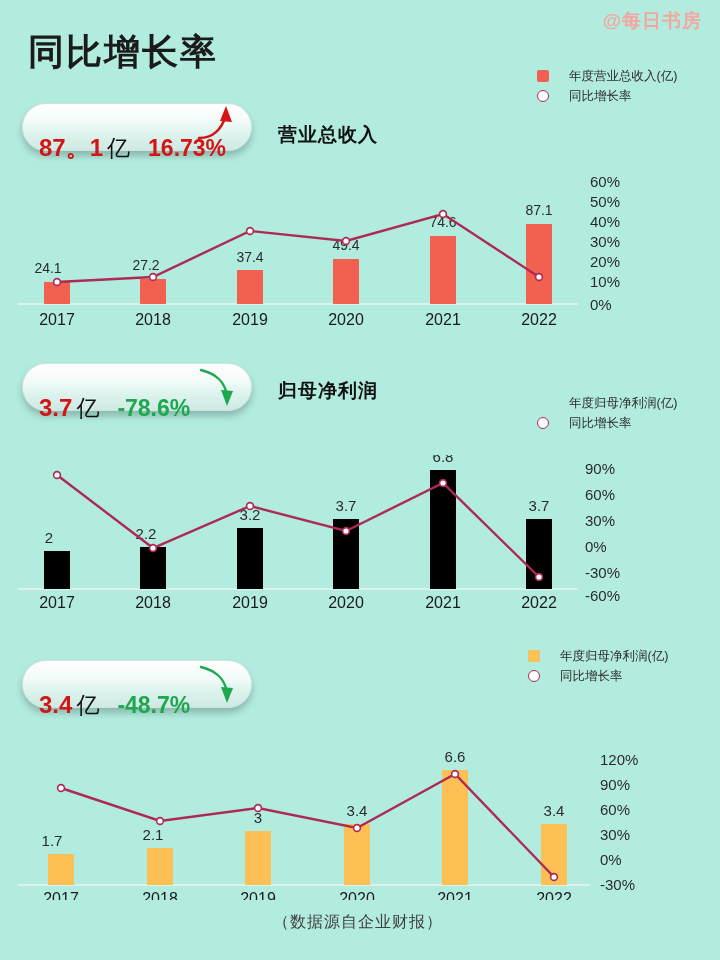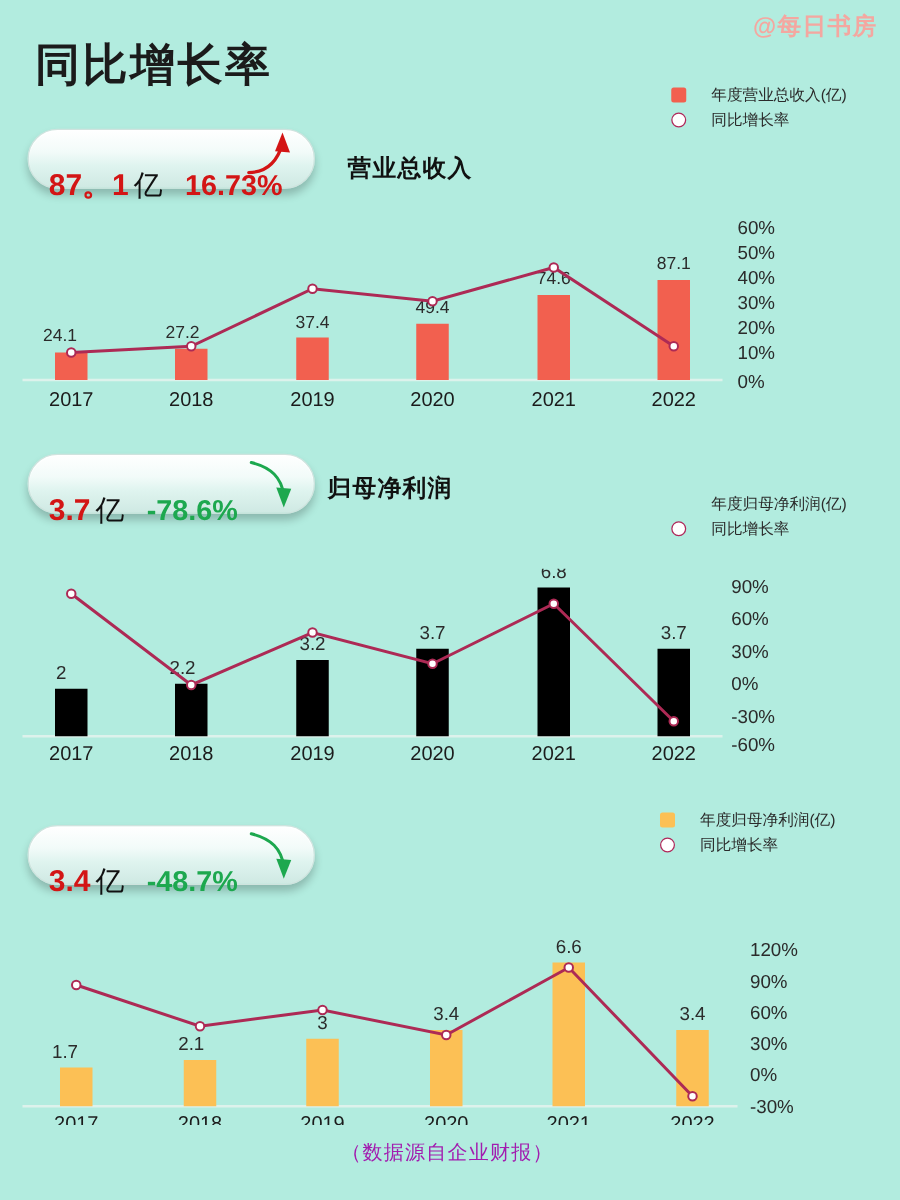--- a/index.html
+++ b/index.html
@@ -60,21 +60,21 @@
     position: absolute;
     font-size: 19px; font-weight: 700; color: #111; letter-spacing: 1px;
   }
 
   
   .chart { position: absolute; }
   .chart svg { display: block; }
 
   .footnote {
     position: absolute; left: 0; right: 0; text-align: center;
-    font-size: 16px; color: #a21caf; letter-spacing: 1px;
+    font-size: 16px; color: #404040; letter-spacing: 1px;
   }
 </style>
 </head>
 <body>
 
 <div class="page">
 
   <div class="watermark">@每日书房</div>
   <h1 class="page-title">同比增长率</h1>
 
@@ -173,21 +173,21 @@
       <span class="pill-val">3.7</span>
       <span class="pill-unit">亿</span>
       <span class="pill-pct pct-down">-78.6%</span>
     </span>
     <svg class="pill-arrow" viewBox="0 0 50 50">
       <path d="M6 8 C22 12 30 20 32 34" stroke="#1da84f" stroke-width="2.4" fill="none" stroke-linecap="round"></path>
       <path d="M32 44 L26 28 L38 29 Z" fill="#1da84f"></path>
     </svg>
   </div>
 
-  <div class="sect-title" style="left:262px; top:378px;">归母净利润</div>
+  <div class="sect-title" style="left:278px; top:378px;">归母净利润</div>
 
   <div class="chart" style="left:0px; top:455px;">
     <svg width="660" height="155" viewBox="0 0 660 155">
       <line x1="18" y1="134" x2="578" y2="134" stroke="#ddf2ec" stroke-width="2"></line>
       <g>
         <rect x="44" y="96" width="26" height="38" fill="#f5a council"></rect>
         <rect x="140" y="92" width="26" height="42" fill="#f5a council"></rect>
         <rect x="237" y="73" width="26" height="61" fill="#f5a council"></rect>
         <rect x="333" y="64" width="26" height="70" fill="#f5a council"></rect>
         <rect x="430" y="15" width="26" height="119" fill="#f5a council"></rect>

